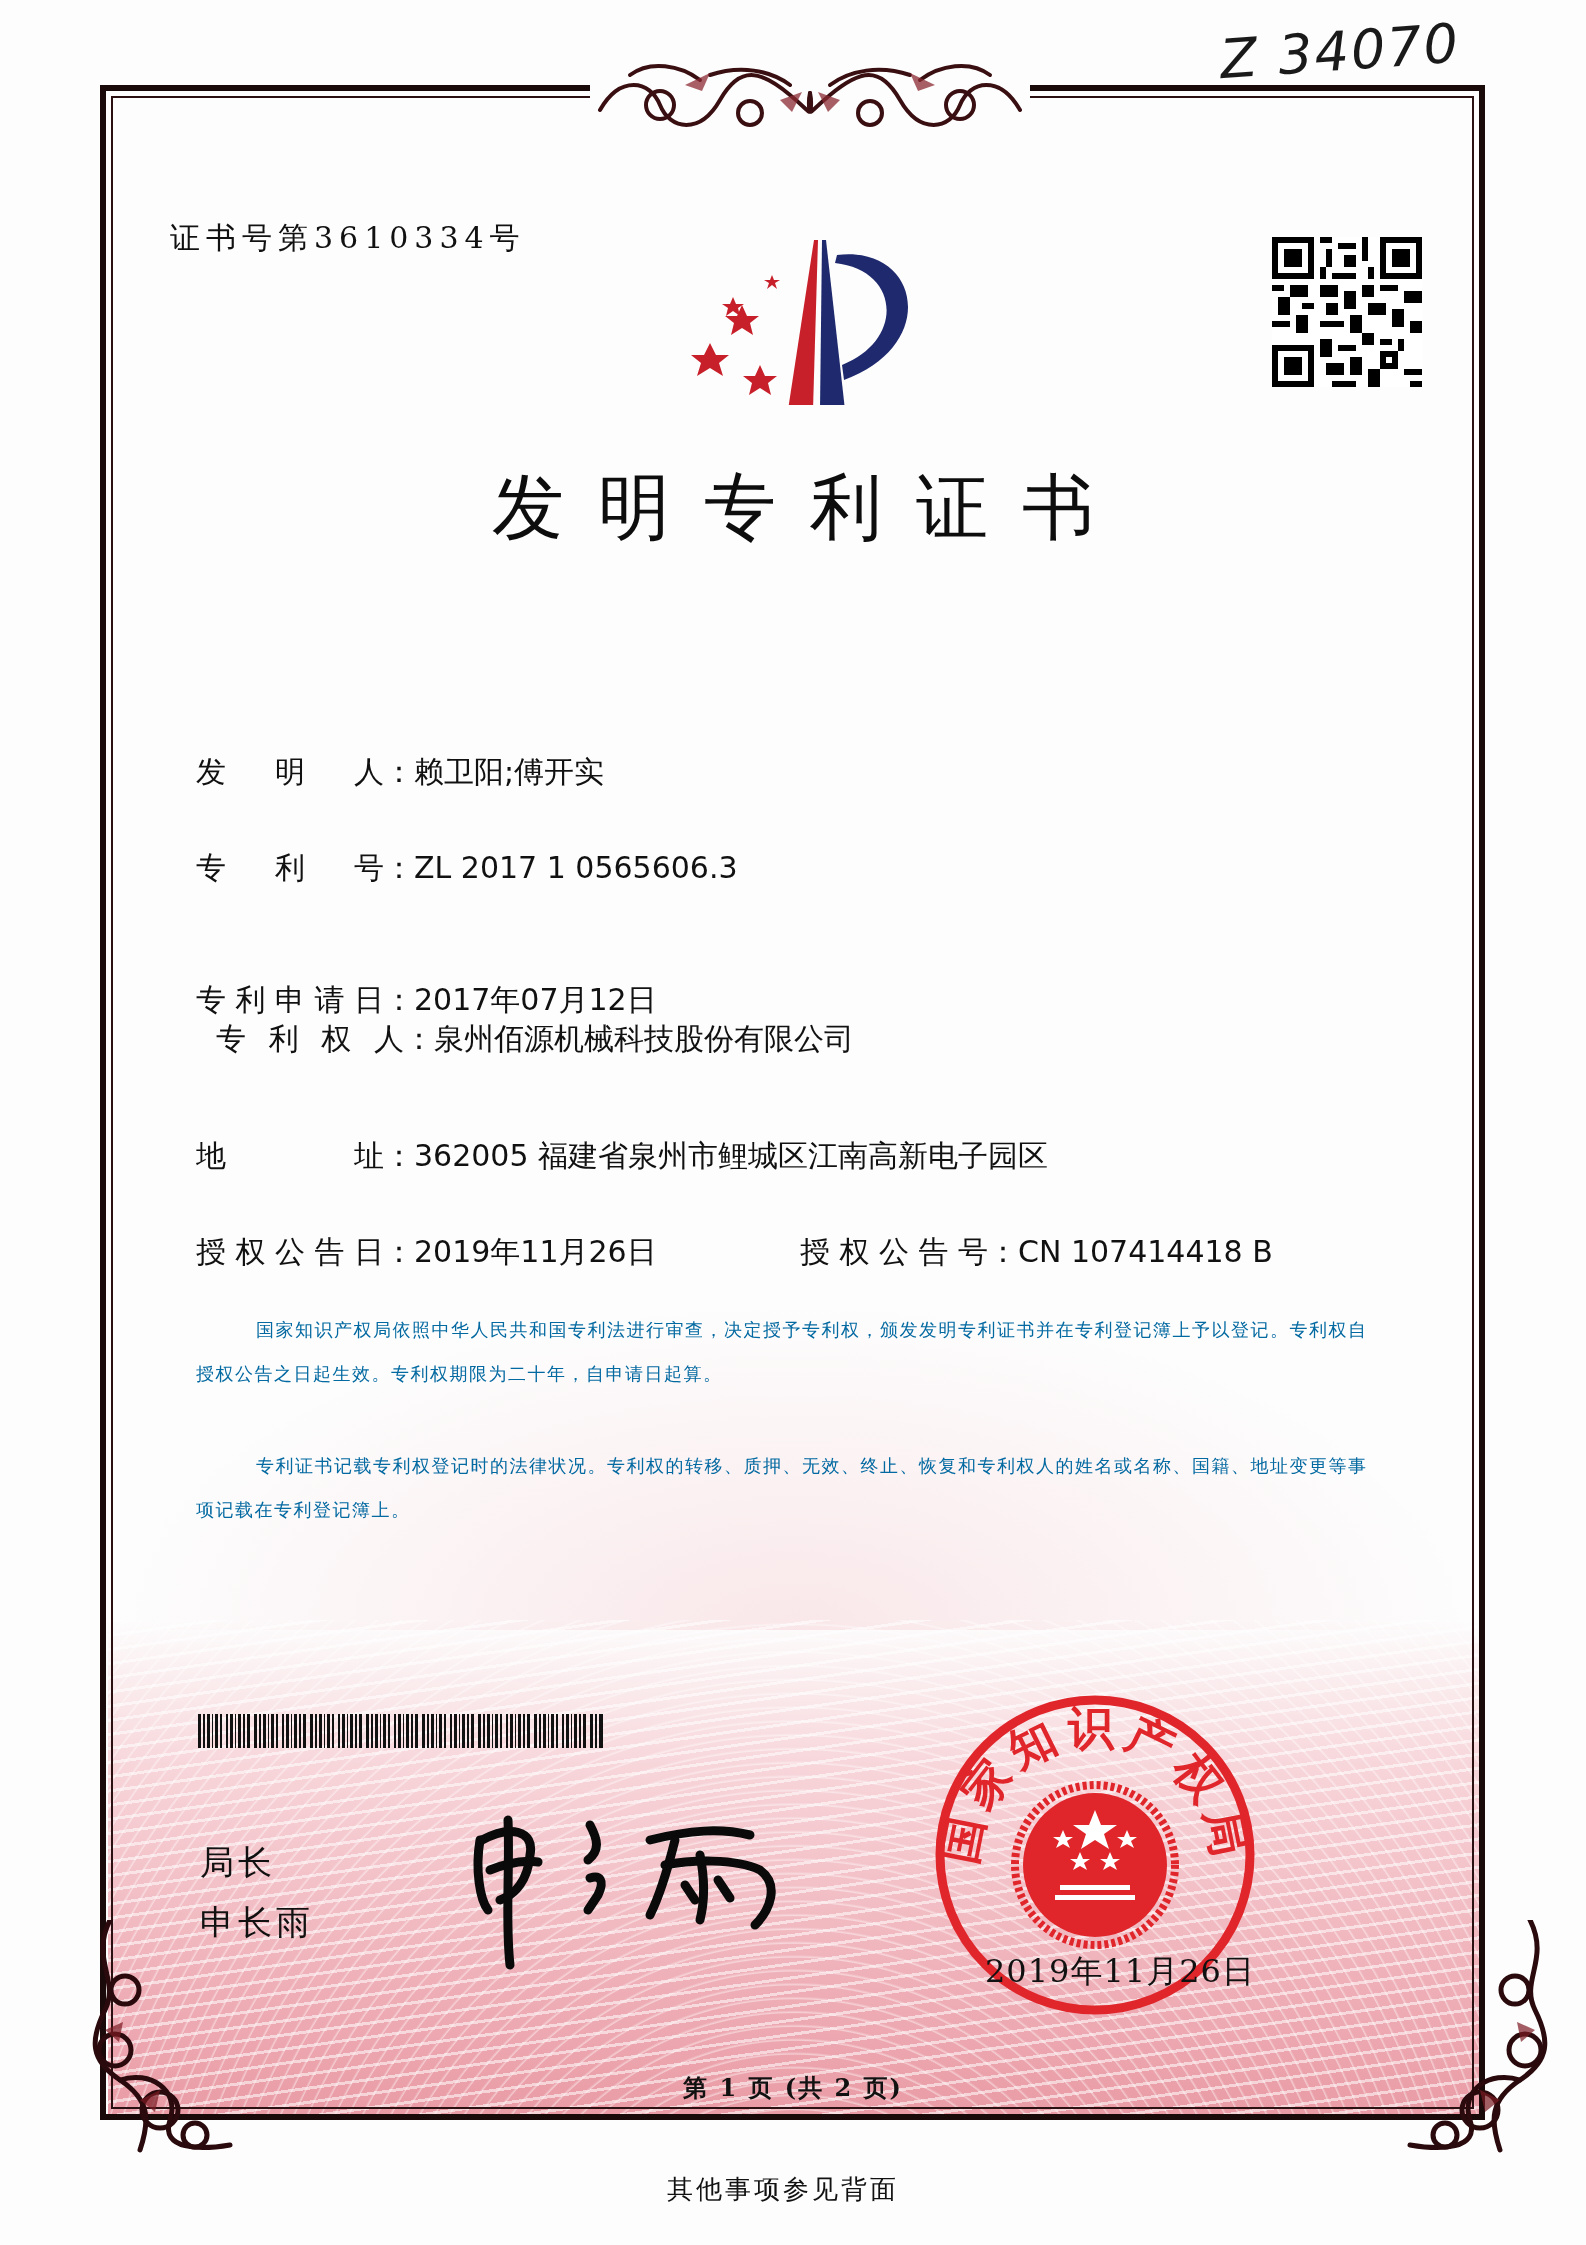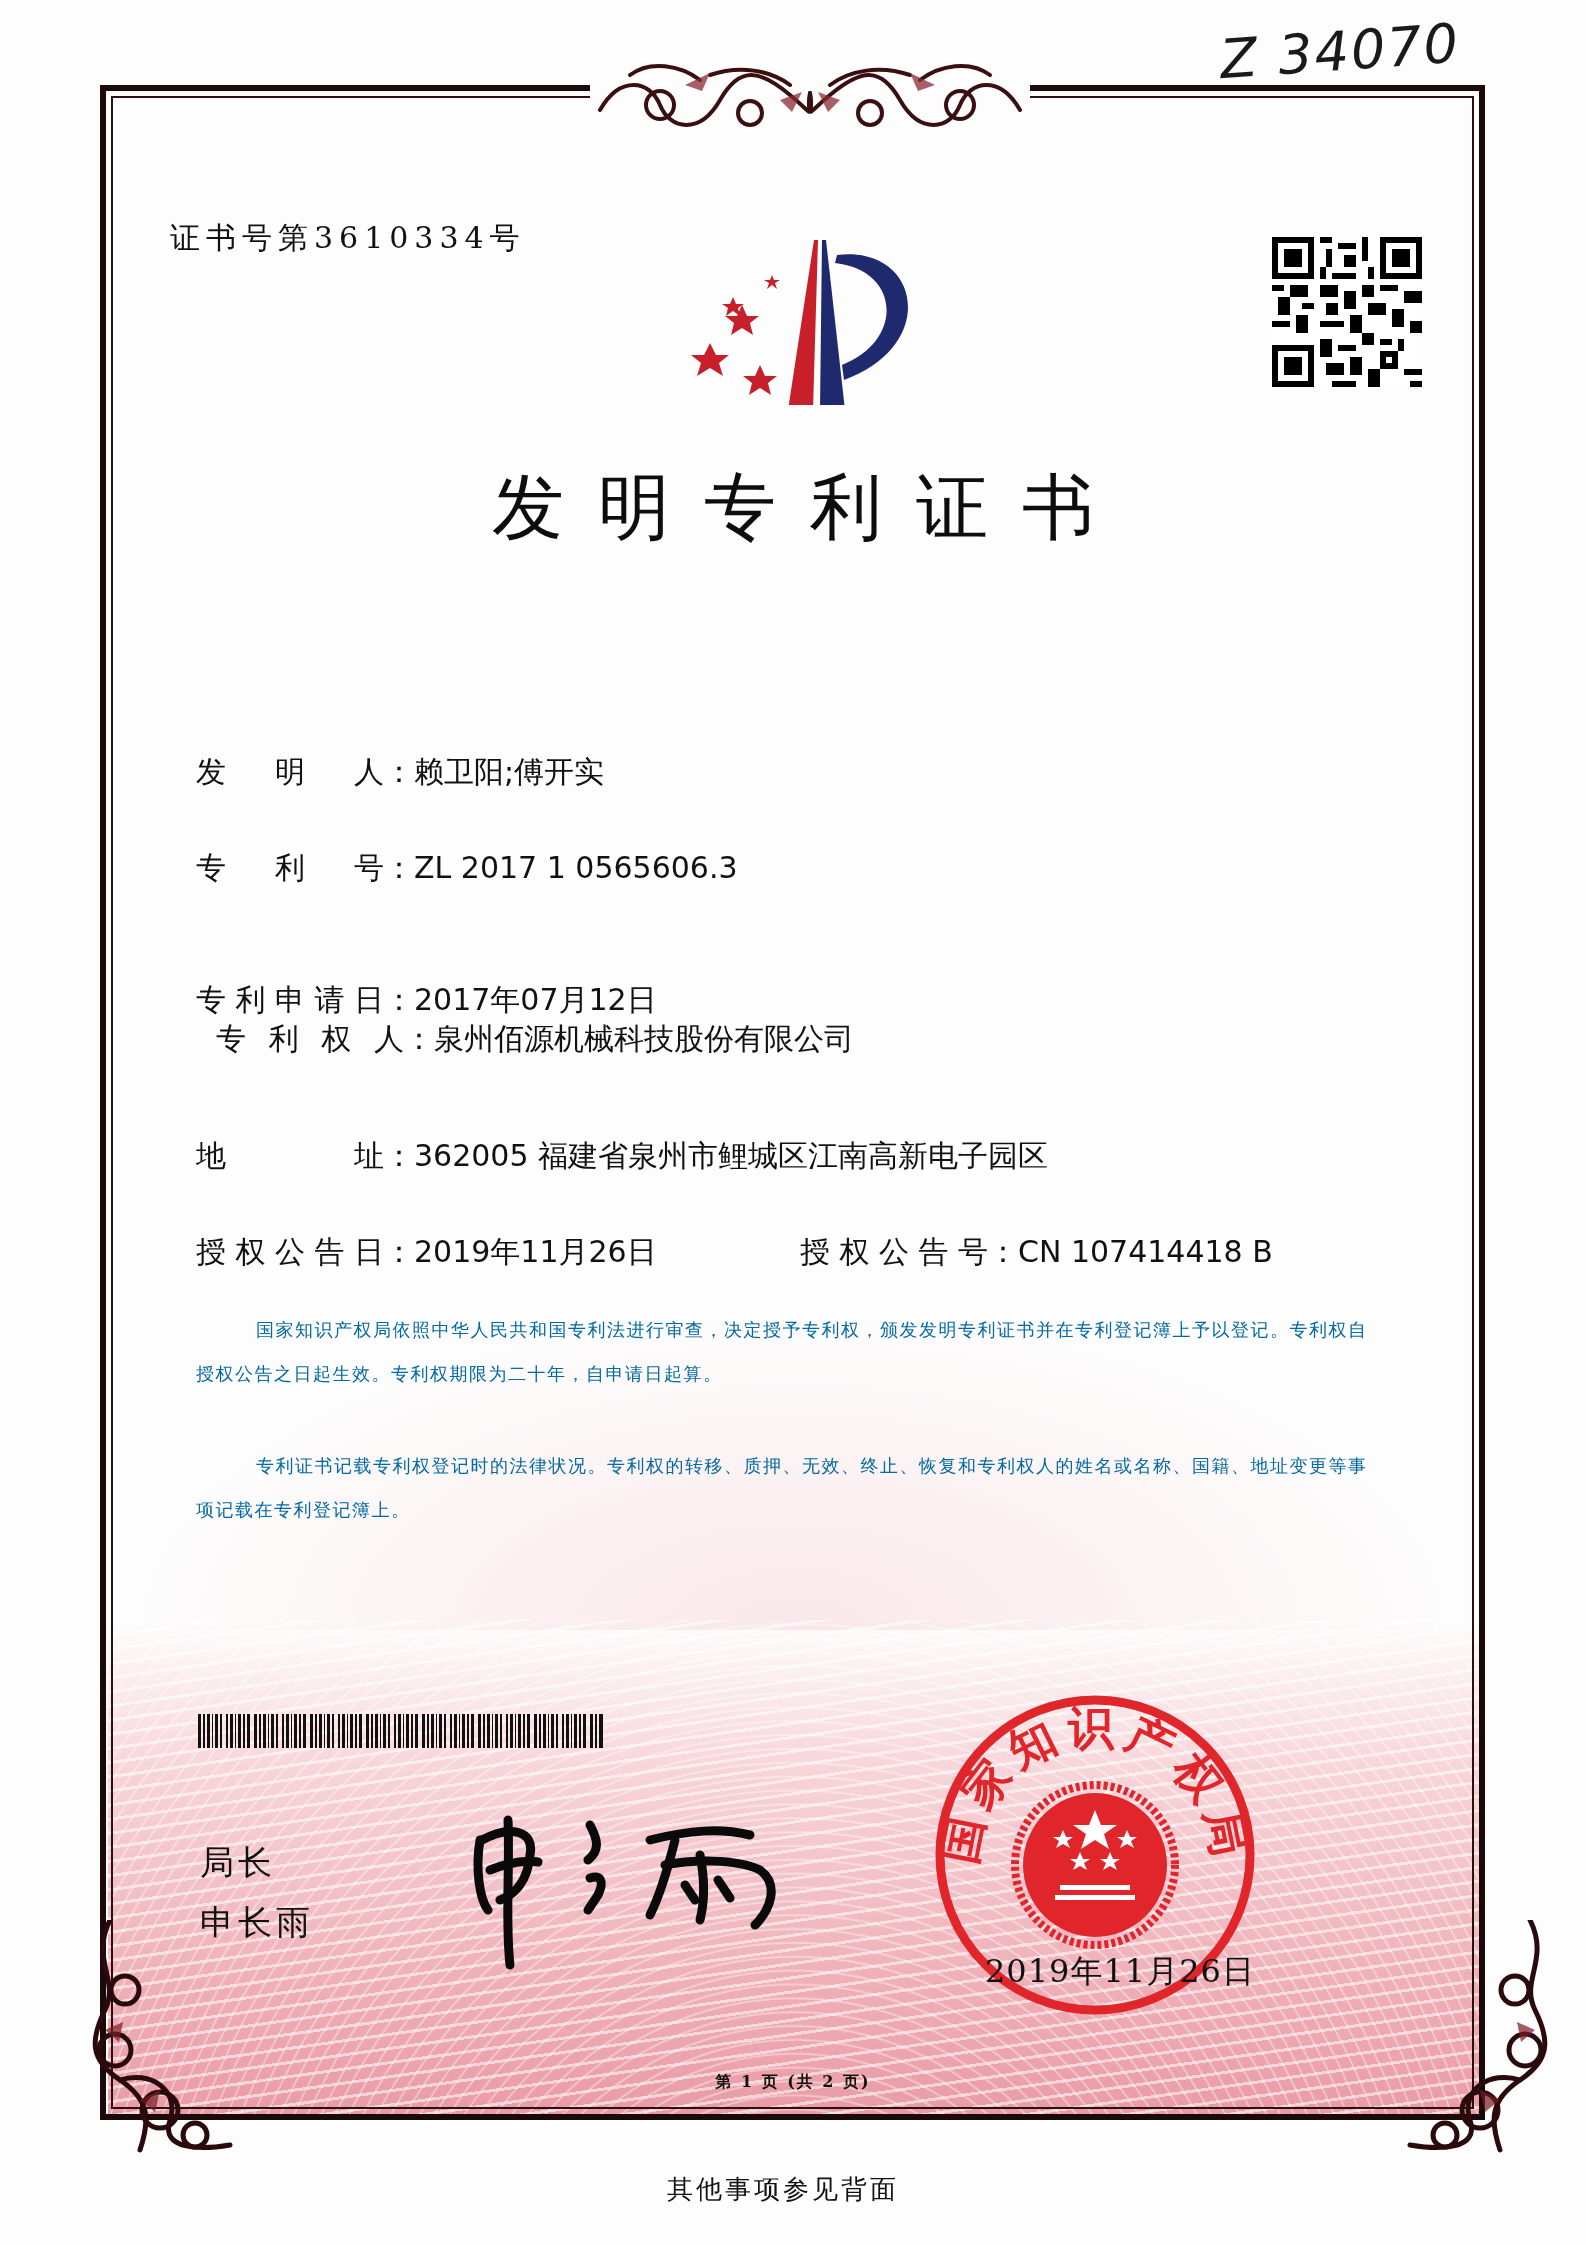--- a/index.html
+++ b/index.html
@@ -109,21 +109,21 @@
 
     .seal { position: absolute; left: 930px; top: 1690px; width: 330px; height: 330px; }
     .seal svg { width: 100%; height: 100%; }
     .seal-date {
       position: absolute; left: 985px; top: 1950px; font-size: 32px; color: #111;
       font-family: "DejaVu Serif", serif; letter-spacing: 1px;
     }
 
     .page-indicator {
       position: absolute; left: 0; width: 1586px; top: 2072px; text-align: center;
-      font-family: "DejaVu Serif", serif; font-size: 16px; color: #111; font-weight: bold; letter-spacing: 2px;
+      font-family: "DejaVu Serif", serif; font-size: 24px; color: #111; font-weight: bold; letter-spacing: 2px;
     }
     .footer-note {
       position: absolute; left: 0; width: 1586px; top: 2172px; text-align: center;
       font-family: "DejaVu Sans", sans-serif; font-size: 26px; color: #111; letter-spacing: 3px; padding-right: 20px;
     }
   </style>
 </head>
 <body>
 
 <div class="page">

